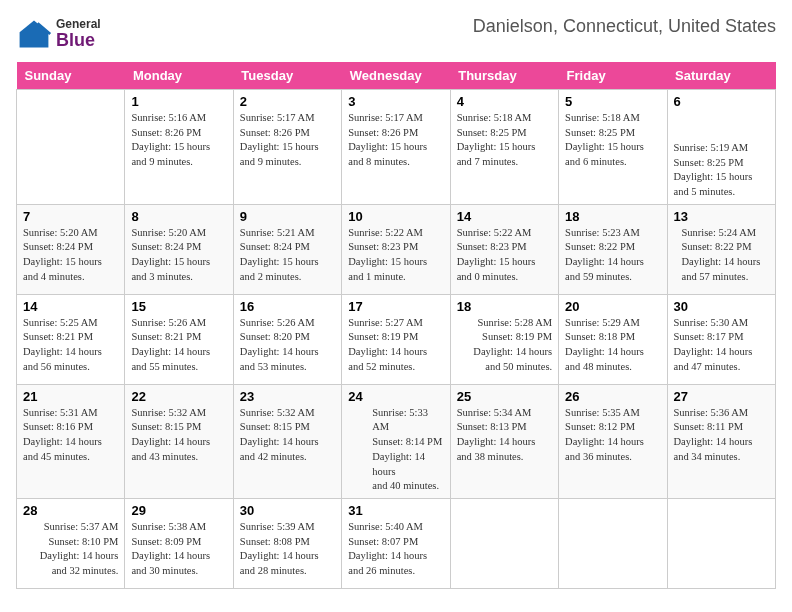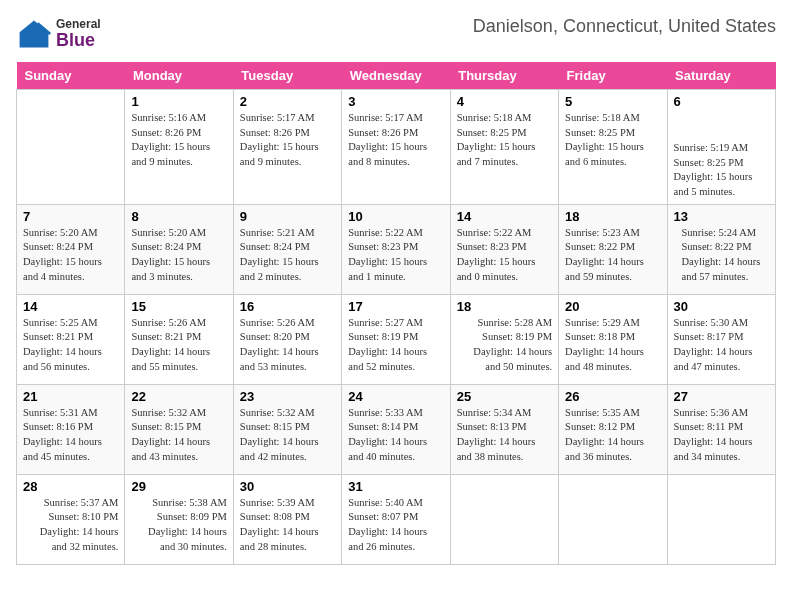--- a/index.html
+++ b/index.html
@@ -289,21 +289,21 @@
         </td>
         <td>
           <span class="day-number">23</span>
           <div class="day-info" style="white-space: pre-line;">Sunrise: 5:32 AM
 Sunset: 8:15 PM
 Daylight: 14 hours
 and 42 minutes.</div>
         </td>
         <td>
           <span class="day-number">24</span>
-          <div class="day-info" style="white-space: pre-line;">Sunrise: 5:33 AM
+          <div class="day-info" style="white-space: pre-line; margin-left: 24px;">Sunrise: 5:33 AM
 Sunset: 8:14 PM
 Daylight: 14 hours
 and 40 minutes.</div>
         </td>
         <td>
           <span class="day-number">25</span>
           <div class="day-info" style="white-space: pre-line;">Sunrise: 5:34 AM
 Sunset: 8:13 PM
 Daylight: 14 hours
 and 38 minutes.</div>
@@ -326,21 +326,21 @@
       <tr>
         <td>
           <span class="day-number">28</span>
           <div class="day-info" style="white-space: pre-line; text-align: right;">Sunrise: 5:37 AM
 Sunset: 8:10 PM
 Daylight: 14 hours
 and 32 minutes.</div>
         </td>
         <td>
           <span class="day-number">29</span>
-          <div class="day-info" style="white-space: pre-line; text-align: right;">Sunrise: 5:38 AM
+          <div class="day-info" style="white-space: pre-line;">Sunrise: 5:38 AM
 Sunset: 8:09 PM
 Daylight: 14 hours
 and 30 minutes.</div>
         </td>
         <td>
           <span class="day-number">30</span>
           <div class="day-info" style="white-space: pre-line;">Sunrise: 5:39 AM
 Sunset: 8:08 PM
 Daylight: 14 hours
 and 28 minutes.</div>

